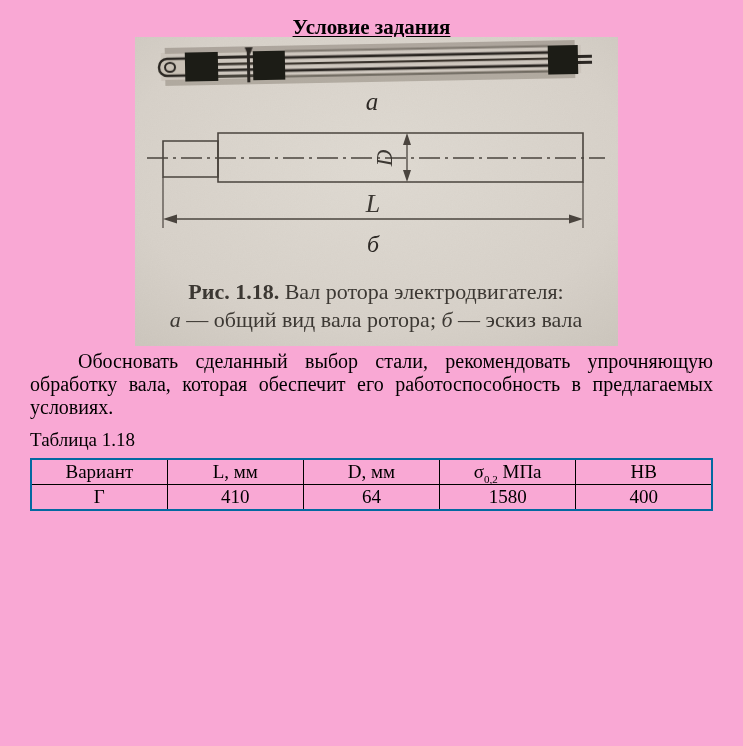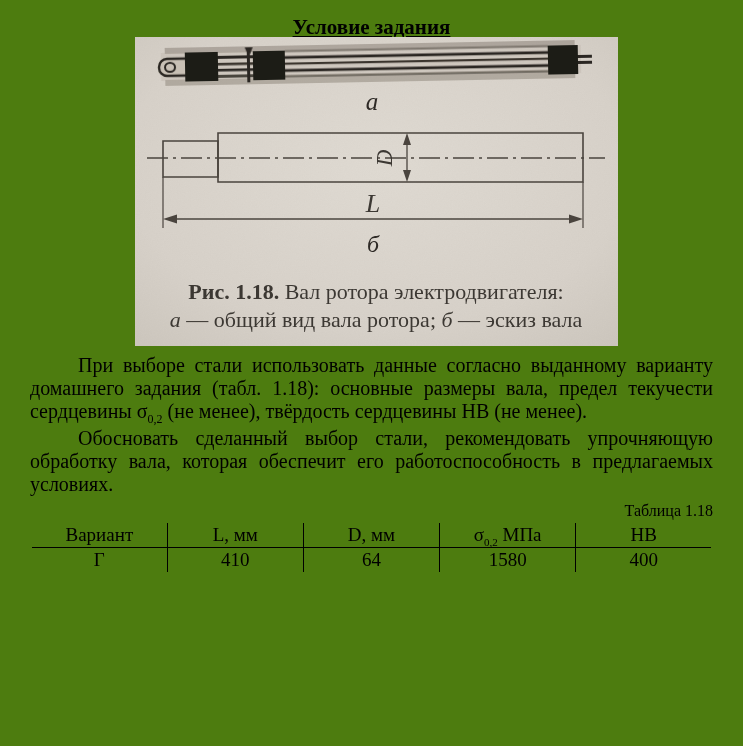--- a/index.html
+++ b/index.html
@@ -1,44 +1,45 @@
 <!DOCTYPE html>
 <html><head>
 <meta charset="utf-8">
 <style>
   html,body { margin:0; padding:0; background:#ffffff; }
   .page {
     position:relative;
     width:743px; height:746px;
     box-sizing:border-box;
     padding:0 30px;
-    background:#4d7c0f;
+    background:#f9a8d4;
     font-family:"Liberation Serif", serif;
     color:#000000;
     overflow:hidden;
   }
   .title-block { text-align:center; margin-top:14px; font-weight:bold; font-size:21px; line-height:26px; }
   .title-underline { text-decoration:underline; }
   .para {
     text-align:justify;
     font-size:20px;
     line-height:23px;
     margin:0;
   }
   .para .indent { display:inline-block; width:48px; }
   #para1 { margin-top:46px; }
   #para2 { margin-top:8px; }
   #para3 { margin-top:4px; }
   .para sub { font-size:12px; line-height:0; }
   .figure-wrap { margin:-3px 0 0 105px; width:483px; height:309px; }
-  .table-label { text-align:right; font-size:16px; margin-top:5px; line-height:20px; }
+  .table-label { font-size:19px; margin-top:11px; line-height:20px; }
   table.data {
     width:683px;
     border-collapse:collapse;
-    border:2px solid #4d7c0f;
+    margin-top:8px;
+    border:2px solid #0369a1;
     font-size:19px;
   }
   table.data td {
     border:1px solid #000;
     width:20%;
     text-align:center;
     vertical-align:middle;
     height:24px;
     padding:0 2px;
   }
@@ -129,21 +130,20 @@
       </g>
       <text transform="translate(257 121) rotate(-90)" text-anchor="middle" font-family="Liberation Serif, serif" font-style="italic" font-size="23" fill="#3c3833">D</text>
       <text x="238" y="175" text-anchor="middle" font-family="Liberation Serif, serif" font-style="italic" font-size="26" fill="#3c3833">L</text>
       <text x="238" y="215" text-anchor="middle" font-family="Liberation Serif, serif" font-style="italic" font-size="24" fill="#2e2a26">б</text>
 
       <text x="241" y="262" text-anchor="middle" font-family="Liberation Serif, serif" font-size="22" fill="#3c3833"><tspan font-weight="bold">Рис. 1.18.</tspan><tspan> Вал ротора электродвигателя:</tspan></text>
       <text x="241" y="290" text-anchor="middle" font-family="Liberation Serif, serif" font-size="22" fill="#3c3833"><tspan font-style="italic">а</tspan><tspan> — общий вид вала ротора; </tspan><tspan font-style="italic">б</tspan><tspan> — эскиз вала</tspan></text>
     </svg>
   </div>
 
-  <p class="para" id="para2"><span class="indent"></span><span>При выборе стали использовать данные согласно выданному варианту домашнего задания (табл. 1.18): основные размеры вала, предел текучести сердцевины σ</span><sub>0,2</sub><span> (не менее), твёрдость сердцевины НВ (не менее).</span></p>
 
   <p class="para" id="para3"><span class="indent"></span><span>Обосновать сделанный выбор стали, рекомендовать упрочняющую обработку вала, которая обеспечит его работоспособность в предлагаемых условиях.</span></p>
 
   <div class="table-label">Таблица 1.18</div>
 
   <table class="data">
     <tbody>
       <tr>
         <td>Вариант</td>
         <td>L, мм</td>

